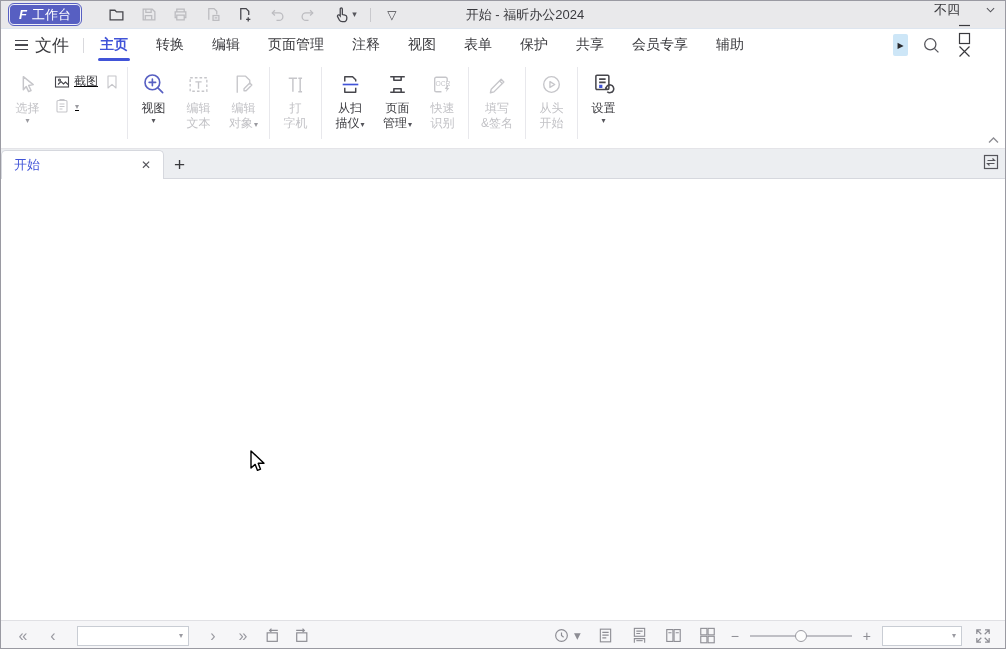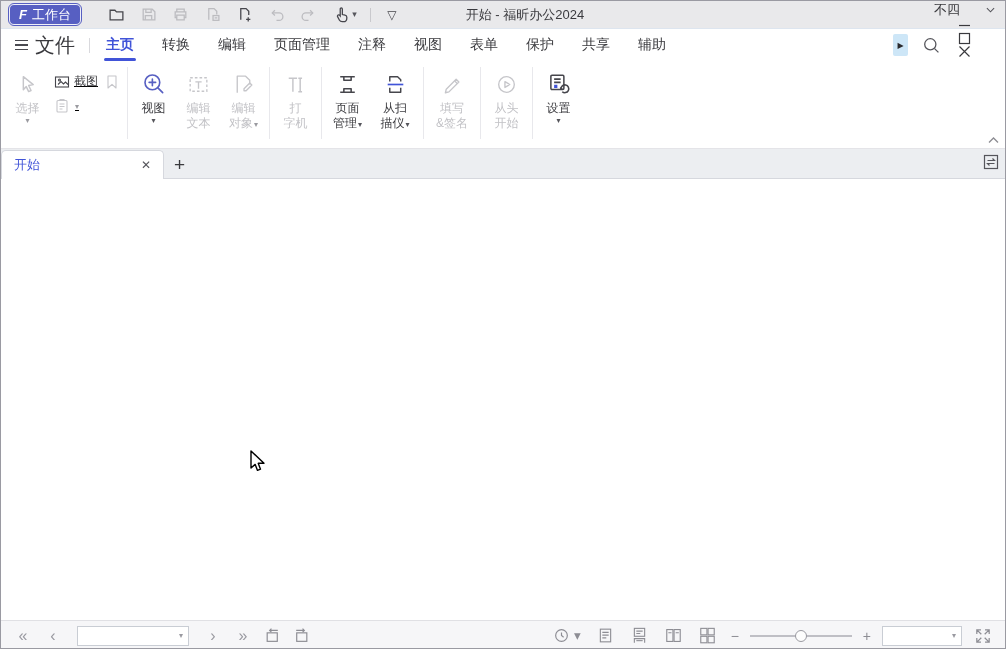--- a/index.html
+++ b/index.html
@@ -25,21 +25,21 @@
   .tb-sep{width:1px;height:14px;background:#c9c9cd;margin:0 3px;}
   .tb-title{position:absolute;left:0;right:0;text-align:center;font-size:13px;color:#3a3a3e;pointer-events:none;margin-left:44px;}
   .tb-right{margin-left:auto;display:flex;align-items:center;height:100%;flex-direction:column;}
   .tb-user{display:flex;align-items:center;gap:26px;font-size:13px;color:#3a3a3e;padding:0 10px;background:none;border:none;cursor:pointer;}
   .win-sep{width:1px;height:14px;background:#c9c9cd;margin:0 4px;}
   .win-btn{width:32px;height:28px;display:flex;align-items:center;justify-content:center;background:none;border:none;cursor:pointer;color:#3a3a3e;}
   .arr-glyph{font-size:9px;color:#56565c;line-height:1;}
 
   
   .menubar{height:32px;background:#fff;display:flex;align-items:center;font-size:14px;color:#3a3a3e;}
-  .file-item{display:flex;align-items:center;gap:7px;padding:0 12px 0 14px;height:100%;background:none;border:none;font-size:20px;color:#3a3a3e;cursor:pointer;}
+  .file-item{display:flex;align-items:center;gap:7px;padding:0 12px 0 14px;height:100%;background:none;border:none;font-size:17px;color:#3a3a3e;cursor:pointer;}
   .hamburger{display:flex;flex-direction:column;gap:3px;}
   .hamburger span{display:block;width:13px;height:1.6px;background:#4a4a50;}
   .menu-sep{width:1px;height:15px;background:#d9d9dd;margin:0 2px;}
   .mtab{position:relative;height:100%;display:flex;align-items:center;padding:5px 14px;background:none;border:none;font-size:14px;color:#3a3a3e;cursor:pointer;}
   .mtab.active{color:var(--accent-blue);font-weight:bold;}
   .mtab.active::after{content:"";position:absolute;left:12px;right:12px;bottom:0;height:3px;border-radius:2px;background:var(--accent-blue);}
   .menu-right{margin-left:auto;display:flex;align-items:center;gap:14px;padding-right:64px;}
   .overflow-btn{width:15px;height:22px;background:#cde6f7;border:none;border-radius:2px;font-size:8px;color:#2a2a2e;cursor:pointer;display:flex;align-items:center;justify-content:center;}
   .search-btn{background:none;border:none;cursor:pointer;}
 
@@ -196,20 +196,21 @@
     <div class="menu-sep"></div>
     <button class="mtab active">主页</button>
     <button class="mtab">转换</button>
     <button class="mtab">编辑</button>
     <button class="mtab">页面管理</button>
     <button class="mtab">注释</button>
     <button class="mtab">视图</button>
     <button class="mtab">表单</button>
     <button class="mtab">保护</button>
     <button class="mtab">共享</button>
+    <button class="mtab">会员专享</button>
     <button class="mtab">辅助</button>
     <div class="menu-right">
       <button class="overflow-btn">
         <span>▶</span>
       </button>
       <button class="search-btn">
         <svg width="19" height="19" viewBox="0 0 19 19" fill="none" stroke="#55555b" stroke-width="1.3">
             <circle cx="8.3" cy="8.3" r="5.6"></circle>
             <path d="M12.6 12.6l3.8 3.8"></path>
           </svg>
@@ -301,38 +302,49 @@
         <svg width="25" height="25" viewBox="0 0 24 24" fill="none" stroke="currentColor" stroke-width="1.4">
             <path d="M5.5 6h8M9.5 6v13M16.5 6v13M14.7 6h3.6M14.7 19h3.6"></path>
           </svg>
       </span>
       <span class="rlabel">打</span>
       <span class="rlabel">字机</span>
     </button>
 
     <div class="rsep"></div>
 
-    <button class="rbtn enabled">
-      <span class="ricon">
-        <svg width="25" height="25" viewBox="0 0 24 24" fill="none" stroke="currentColor" stroke-width="1.5" stroke-linejoin="round">
-            <path d="M5 4.5h14M8.5 4.5V8h7V4.5M5 19.5h14M8.5 19.5V16h7v3.5"></path>
-          </svg>
-      </span>
-      <span class="rlabel">页面</span>
-      <span class="rlabel"><span>管理</span><span class="inline-arr">▾</span></span>
-    </button>
     <button class="rbtn wide enabled">
       <span class="ricon">
         <svg width="25" height="25" viewBox="0 0 24 24" fill="none" stroke="currentColor" stroke-width="1.4" stroke-linejoin="round">
             <path d="M6.5 9V4.5h7.5l3 3V9M6.5 15v4.5h10.5V15"></path>
             <path d="M4.5 12h15" stroke="var(--accent-blue,#4154d8)" stroke-width="1.6"></path>
           </svg>
       </span>
       <span class="rlabel">从扫</span>
       <span class="rlabel"><span>描仪</span><span class="inline-arr">▾</span></span>
+    </button>
+    <button class="rbtn enabled">
+      <span class="ricon">
+        <svg width="25" height="25" viewBox="0 0 24 24" fill="none" stroke="currentColor" stroke-width="1.5" stroke-linejoin="round">
+            <path d="M5 4.5h14M8.5 4.5V8h7V4.5M5 19.5h14M8.5 19.5V16h7v3.5"></path>
+          </svg>
+      </span>
+      <span class="rlabel">页面</span>
+      <span class="rlabel"><span>管理</span><span class="inline-arr">▾</span></span>
+    </button>
+    <button class="rbtn">
+      <span class="ricon">
+        <svg width="25" height="25" viewBox="0 0 24 24" fill="none" stroke="currentColor" stroke-width="1.3">
+            <path d="M16.5 9V6.5A1.5 1.5 0 0 0 15 5H6A1.5 1.5 0 0 0 4.5 6.5v11A1.5 1.5 0 0 0 6 19h5"></path>
+            <text x="5.2" y="13.5" font-size="6.5" fill="currentColor" stroke="none" font-family="'Liberation Sans',sans-serif">OCR</text>
+            <path d="M16.5 12.5l-2.3 3.8h1.9l-.9 3.2 3.3-4.2h-1.9l1.4-2.8z" fill="currentColor" stroke="none"></path>
+          </svg>
+      </span>
+      <span class="rlabel">快速</span>
+      <span class="rlabel">识别</span>
     </button>
 
     <div class="rsep"></div>
 
     <button class="rbtn wide">
       <span class="ricon">
         <svg width="25" height="25" viewBox="0 0 24 24" fill="none" stroke="currentColor" stroke-width="1.3" stroke-linejoin="round">
             <path d="M6 16.5L15.5 7l2.6 2.6-9.5 9.5-3.4.8z"></path>
             <path d="M14 8.5l2.6 2.6"></path>
           </svg>

